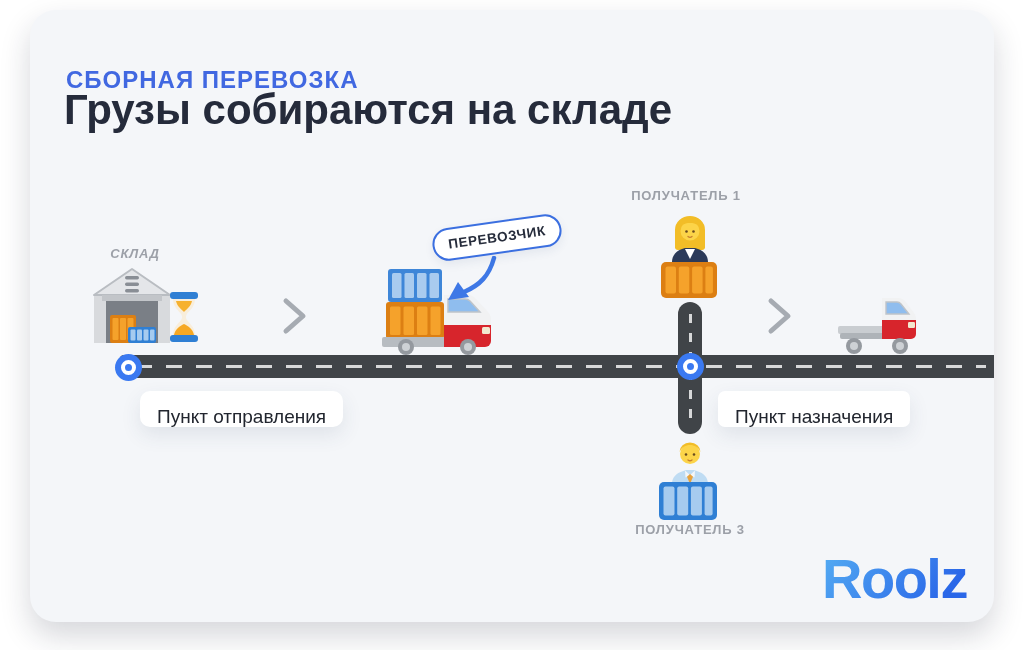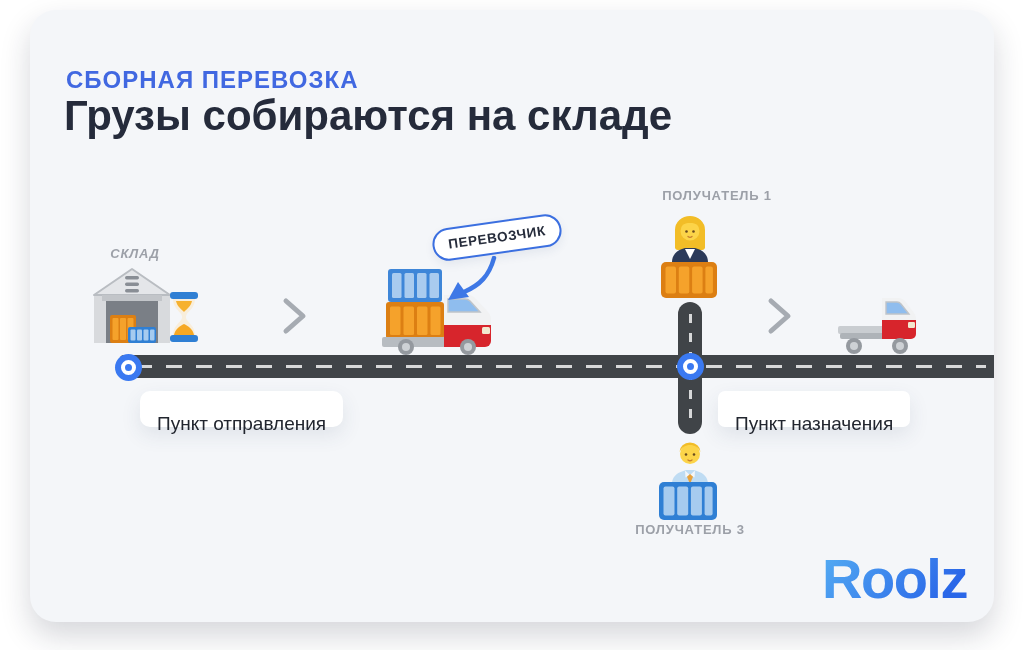--- a/index.html
+++ b/index.html
@@ -5,21 +5,21 @@
   * { margin:0; padding:0; box-sizing:border-box; }
   html,body { width:1024px; height:650px; background:#ffffff; overflow:hidden;
               font-family:"Liberation Sans", sans-serif; }
 
   .card { position:absolute; left:30px; top:10px; width:964px; height:612px;
           background:#F4F6F9; border-radius:26px;
           box-shadow:0 14px 30px rgba(25,35,55,.18); }
 
   .eyebrow { position:absolute; left:36px; top:40px; font-size:24px; font-weight:700;
              letter-spacing:1px; color:#4168E1;margin-top:16px; }
-  .title   { position:absolute; left:34px; top:82px; font-size:42px; font-weight:700;
+  .title   { position:absolute; left:34px; top:76px; font-size:42px; font-weight:700;
              color:#252B3B; }
 
   .small-label { position:absolute; font-size:13px; font-weight:700; letter-spacing:.8px;
                  color:#9CA0A8; text-align:center; width:160px; }
 
   
   .road-h { position:absolute; left:90px; top:345px; width:874px; height:23px;
             background:#404448; border-radius:4px 0 0 4px; z-index:2; }
   .road-h .dash { position:absolute; left:16px; right:8px; top:10px; height:3px;
             background:repeating-linear-gradient(to right,#D7D8D9 0 16px,transparent 16px 30px); }
@@ -38,21 +38,21 @@
   .icon { position:absolute; }
 
   
   .bubble { position:absolute; left:402px; top:211px; padding:0 14px; height:33px;
             line-height:30px; background:#ffffff; border:2.5px solid #3B6FE0;
             border-radius:17px; font-size:13.5px; font-weight:700; letter-spacing:.6px;
             color:#262C3B; transform:rotate(-8deg); z-index:5;
             box-shadow:0 4px 10px rgba(40,60,110,.08); }
 
   
-  .pill { position:absolute; top:381px; height:36px; line-height:36px; padding:15px 17px;
+  .pill { position:absolute; top:381px; height:36px; line-height:36px; padding:8px 17px;
           background:#ffffff; border-radius:10px; font-size:19px; color:#22262F;
           box-shadow:0 8px 20px rgba(50,65,95,.10); z-index:5; }
   .pill.origin      { left:110px; }
   .pill.destination { left:688px;border-radius:7px; }
 
   .logo { position:absolute; left:790px; top:538px; }
 </style>
 </head>
 <body>
 
@@ -124,21 +124,21 @@
     <circle cx="86" cy="78" r="8" fill="#94999F"></circle>
       <circle cx="86" cy="78" r="4" fill="#CDD1D5"></circle>
   </svg>
 
   <div class="bubble">ПЕРЕВОЗЧИК</div>
   <svg class="icon" style="left:414px; top:246px;" width="56" height="48" viewBox="0 0 56 48">
     <path d="M50,2 C45,20 36,29 20,36" fill="none" stroke="#3E78E6" stroke-width="4.5" stroke-linecap="round"></path>
     <polygon points="4,44 25,41 14,26" fill="#3E78E6"></polygon>
   </svg>
 
-  <div class="small-label" style="left:607px; top:178px;text-align:center;">ПОЛУЧАТЕЛЬ 1</div>
+  <div class="small-label" style="left:576px; top:178px;text-align:center;">ПОЛУЧАТЕЛЬ 1</div>
   <svg class="icon" style="left:637px; top:202px;" width="46" height="50" viewBox="0 0 46 50">
     <path d="M8,36 V18 a15,14 0 0 1 30,0 V36 a3,3 0 0 1 -3,2 h-24 a3,3 0 0 1 -3,-2 z" fill="#F2BD27"></path>
     <circle cx="23" cy="19" r="9.5" fill="#FCD449"></circle>
     <path d="M9,20 a14,14 0 0 1 28,0 c-3.5,-6.5 -8,-9 -14,-9 s-10.5,2.5 -14,9 z" fill="#F2BD27"></path>
     <circle cx="19.5" cy="19.5" r="1.3" fill="#6A4B1F"></circle>
       <circle cx="26.5" cy="19.5" r="1.3" fill="#6A4B1F"></circle>
     <path d="M21,24.5 q2,1.6 4,0" fill="none" stroke="#C77F2E" stroke-width="1.3" stroke-linecap="round"></path>
     <path d="M5,50 c0,-7 5,-11.5 10,-13 l3,-1 h10 l3,1 c5,1.5 10,6 10,13 z" fill="#2B3A59"></path>
     <path d="M18,37 h10 l-5,10 z" fill="#ffffff"></path>
   </svg>

